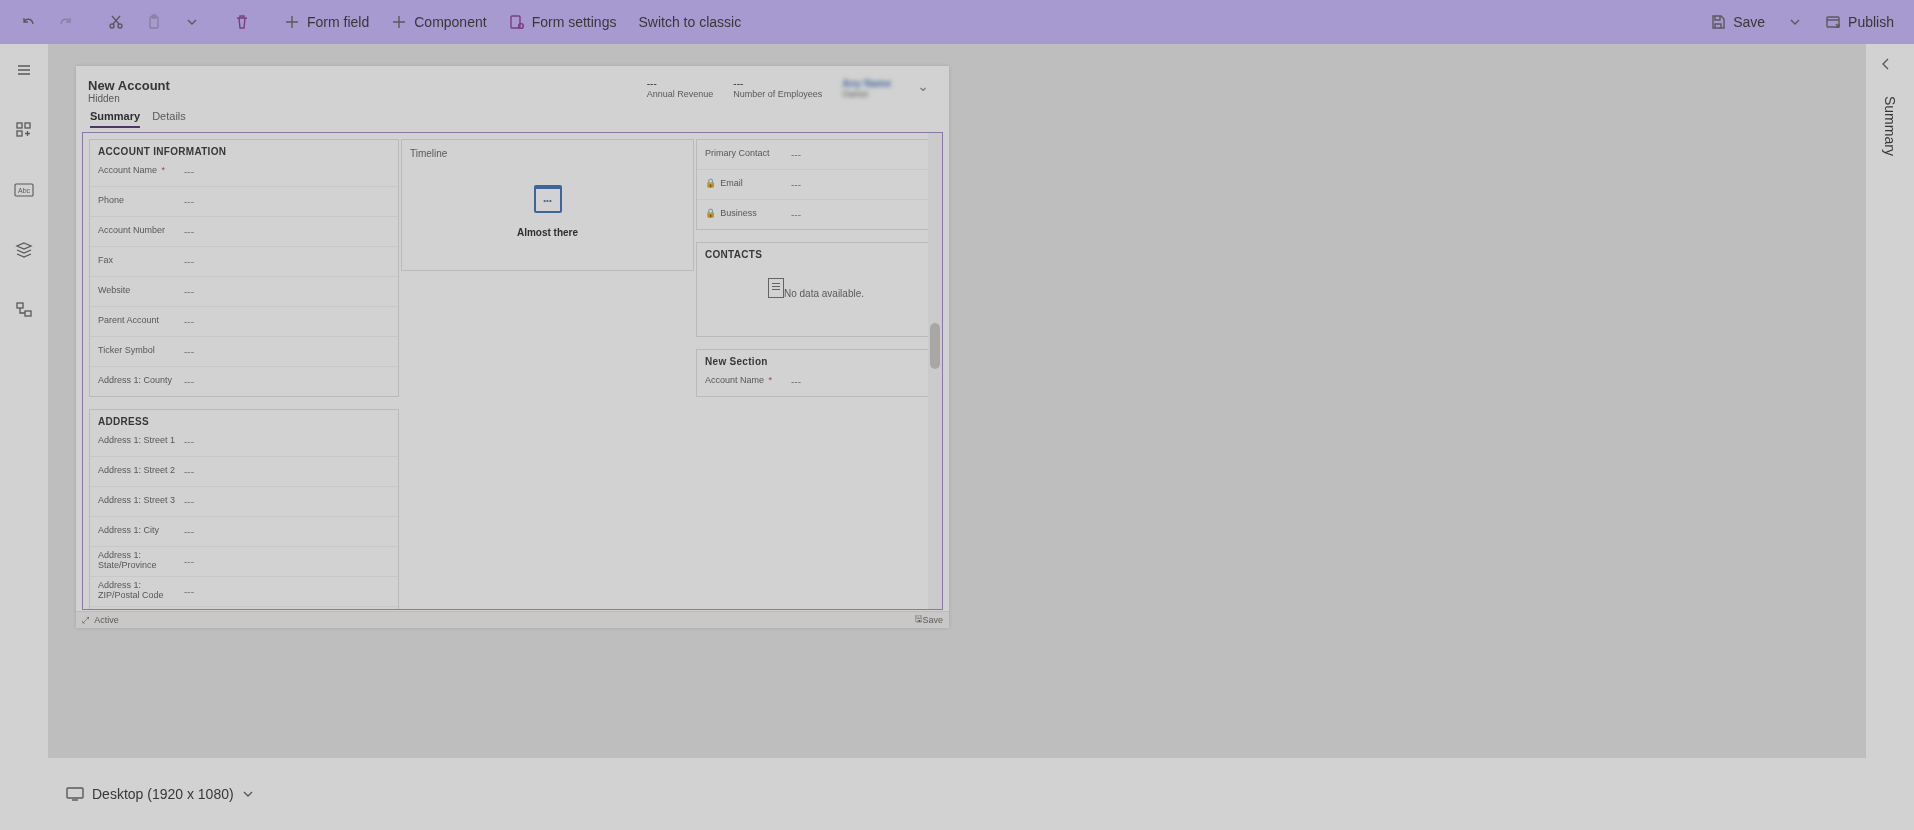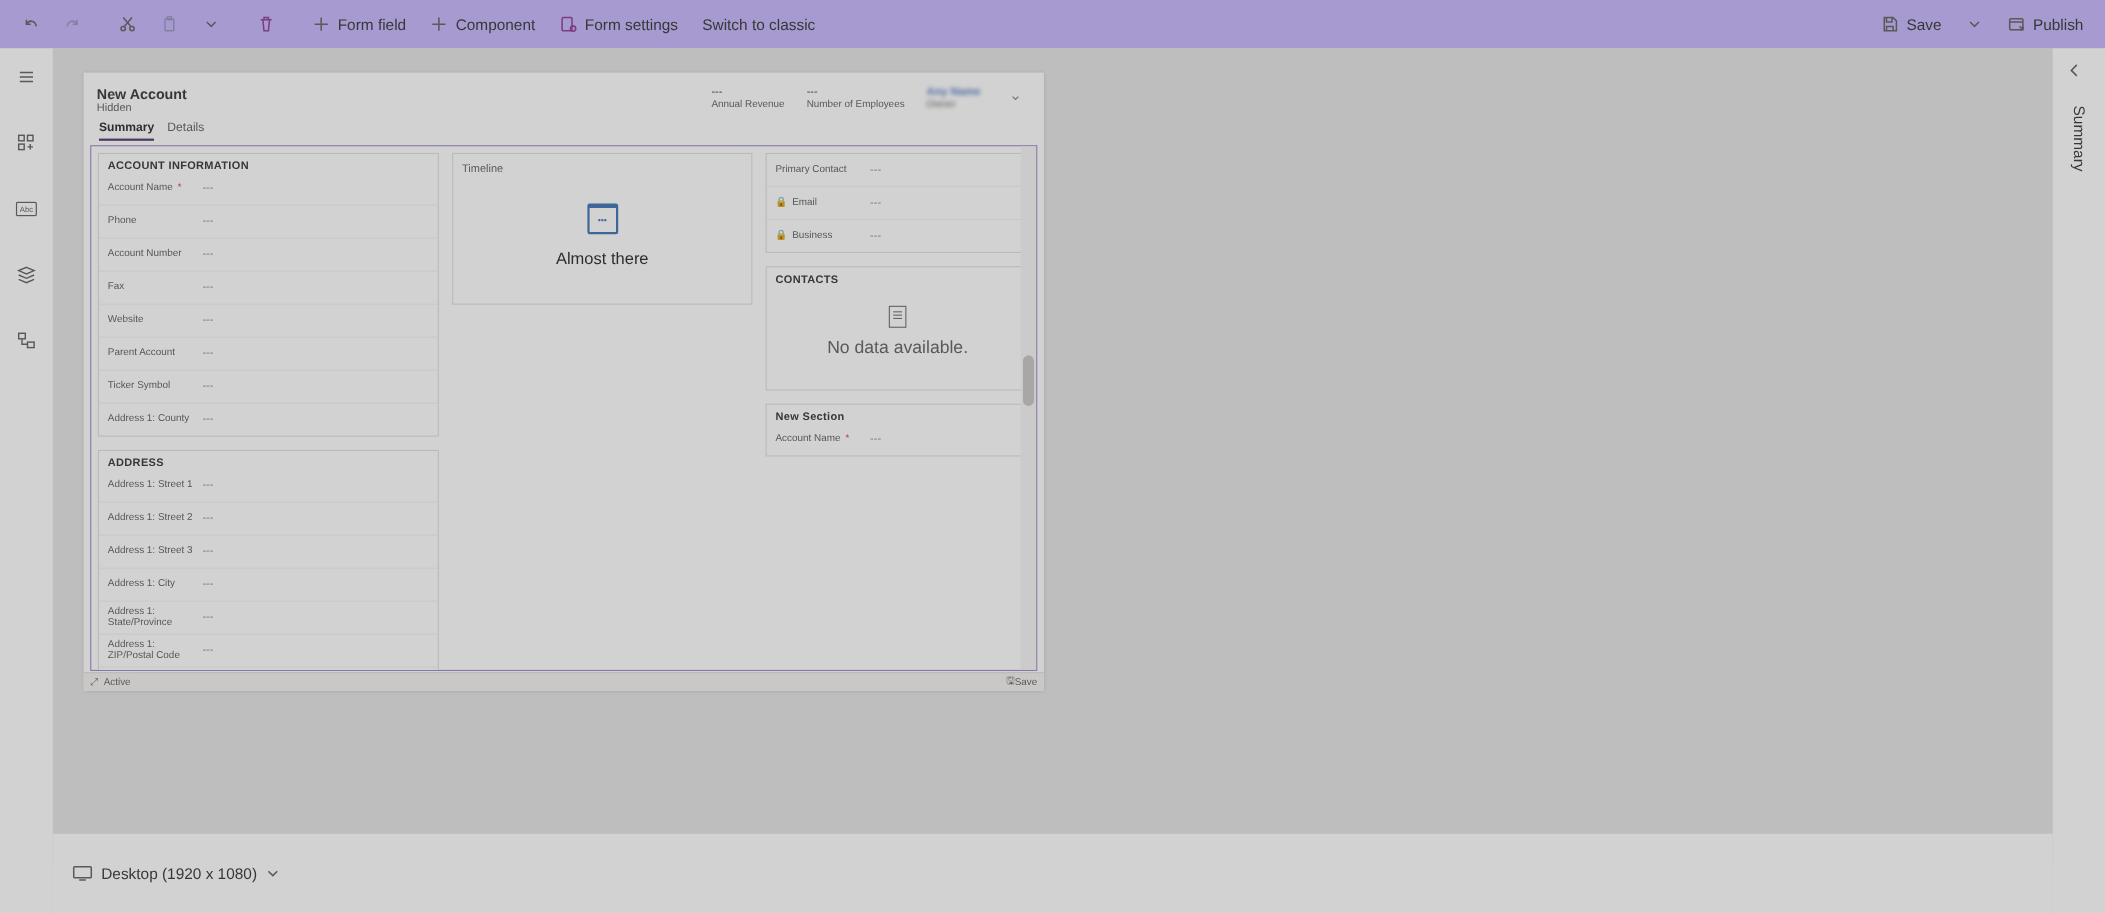--- a/index.html
+++ b/index.html
@@ -39,44 +39,44 @@
 .hdr-metric .l{font-size:9px;color:#605e5c}
 .hdr-blur{font-size:10px;color:#4f78c1;filter:blur(2px);font-weight:600}
 .hdr-chev{font-size:14px;color:#888;margin-left:6px}
 
 
 .form-tabs{display:flex;gap:12px;padding:6px 0 0 14px;font-size:11px}
 .form-tab{padding-bottom:4px;color:#605e5c;cursor:pointer}
 .form-tab.active{color:#242424;border-bottom:2px solid #4b306a;font-weight:600}
 
 
-.form-body{position:absolute;left:6px;right:6px;top:66px;bottom:18px;border:1.5px solid #a084c7;display:flex;gap:12px;padding:6px;overflow:hidden}
+.form-body{position:absolute;left:6px;right:6px;top:66px;bottom:18px;border:1.5px solid #a084c7;display:flex;gap:2px;padding:6px;overflow:hidden}
 .col{display:flex;flex-direction:column;gap:12px}
 .col-left{width:310px}
 .col-mid{flex:1}
 .col-right{width:240px}
 
 .section{border:1px solid #e1dfdd;background:#fff}
 .section .shdr{font-size:10px;color:#323130;padding:6px 8px 0;font-weight:600;letter-spacing:.3px}
 .section .shdr.caps{text-transform:uppercase}
 .field-row{display:flex;align-items:center;min-height:24px;padding:2px 8px;border-bottom:1px dotted transparent}
 .field-row + .field-row{border-top:1px solid #f3f2f1}
 .flabel{width:86px;font-size:9px;color:#5b5b5b;line-height:1.1}
 .freq{color:#c23939;font-size:9px;margin-left:2px}
 .flock{color:#777;font-size:9px;margin-right:4px}
 .fval{font-size:10px;color:#8a8886}
 
 
 .timeline-card{border:1px solid #e1dfdd;display:flex;flex-direction:column;align-items:center;padding:8px 0 32px;color:#323130}
 .timeline-card .tl-label{align-self:flex-start;font-size:10px;color:#605e5c;padding-left:8px;margin-bottom:26px}
 .timeline-card .folder-icon{width:24px;height:22px;border:2px solid #3b6fb6;border-top:4px solid #3b6fb6;border-radius:2px;margin-bottom:14px;display:flex;align-items:center;justify-content:center;color:#3b6fb6;font-size:8px}
-.timeline-text{font-size:15px;color:#242424;font-weight:400}
+.timeline-text{font-size:10px;color:#242424;font-weight:700}
 
 .link-err{color:#2b579a;text-decoration:underline;font-size:10px;padding:4px 6px;display:block}
-.contacts-empty{display:flex;flex-direction:column;align-items:center;justify-content:center;padding:18px 0 28px;color:#605e5c;font-size:16px}
+.contacts-empty{display:flex;flex-direction:row;align-items:center;justify-content:center;padding:18px 0 28px;color:#605e5c;font-size:10px}
 .doc-icon{width:14px;height:18px;border:1px solid #6b6b6b;position:relative;margin-bottom:10px}
 .doc-icon:before{content:"";position:absolute;top:4px;left:3px;right:3px;height:1px;background:#6b6b6b;box-shadow:0 3px 0 #6b6b6b,0 6px 0 #6b6b6b}
 .col-scroll{position:absolute;right:0;top:0;bottom:0;width:14px;background:#f6f6f6}
 .col-scroll .thumb{position:absolute;top:40%;left:2px;right:2px;height:46px;background:#c8c6c4;border-radius:7px}
 
 
 .preview-foot{position:absolute;left:0;right:0;bottom:0;height:16px;background:#f3f2f1;border-top:1px solid #e1dfdd;font-size:9px;color:#605e5c;display:flex;align-items:center;padding:0 6px}
 .preview-foot .spacer{flex:1}
 
 

